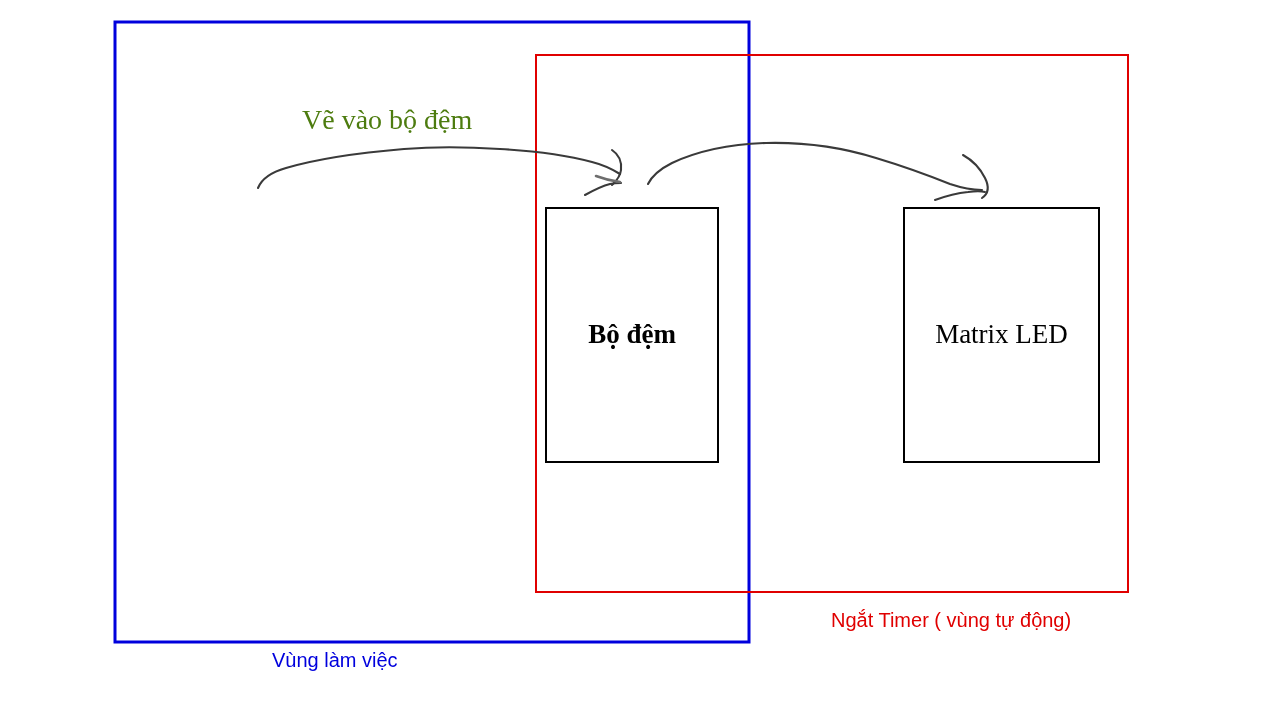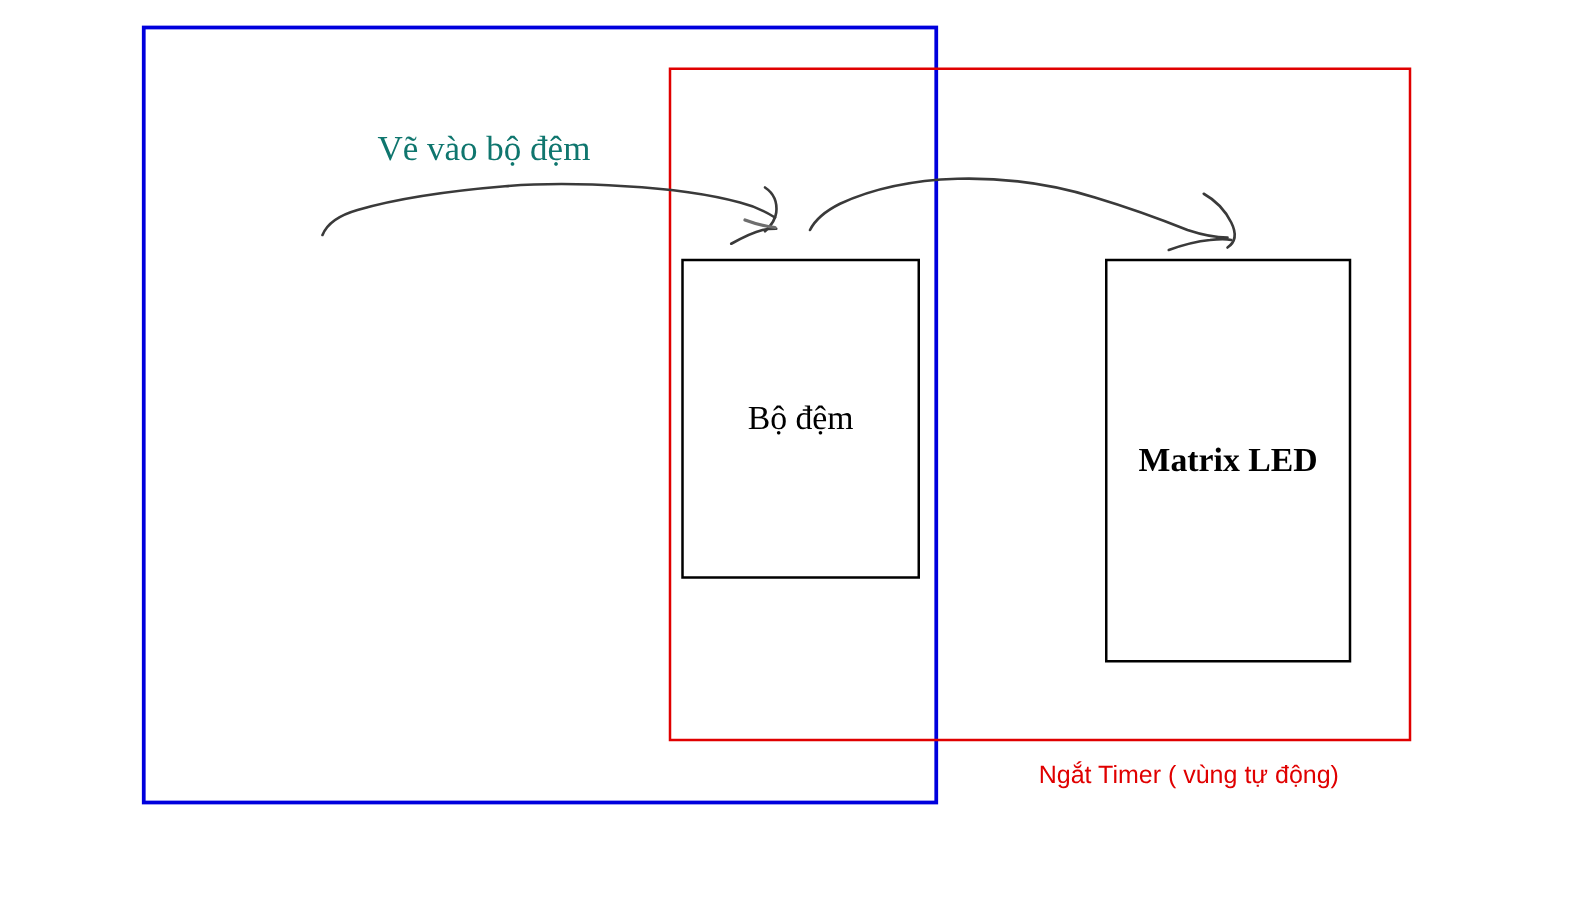--- a/index.html
+++ b/index.html
@@ -51,21 +51,21 @@
     font-family: "Liberation Serif", "DejaVu Serif", serif;
     font-size: 27px;
     color: #000000;
     white-space: nowrap;
   }
   .edge-label {
     position: absolute;
     font-family: "Liberation Serif", "DejaVu Serif", serif;
     font-size: 28px;
     line-height: 1;
-    color: #0f766e;
+    color: #4d7c0f;
     white-space: nowrap;
   }
 </style>
 </head>
 <body>
 
 <div id="canvas">
 
   <svg id="vec" viewBox="0 0 1270 720">
 
@@ -93,27 +93,28 @@
                C 906,167 930,176 950,184
                C 962,188 972,190 982,190" fill="none" stroke="#3A3A3A" stroke-width="2.1" stroke-linecap="round" stroke-linejoin="round"></path>
       <path d="M 963,155 C 972,160 980,168 985,178
                C 990,188 988,194 982,198" fill="none" stroke="#3A3A3A" stroke-width="2.1" stroke-linecap="round" stroke-linejoin="round"></path>
       <path d="M 935,200 C 946,196 958,193 968,192
                C 976,191 981,191 985,192" fill="none" stroke="#3A3A3A" stroke-width="2.1" stroke-linecap="round" stroke-linejoin="round"></path>
     </g>
   </svg>
 
 
-  <div class="node-box" style="left:545px; top:207px; width:191px; height:256px;">
+  <div class="node-box" style="left:545px; top:207px; width:174px; height:256px;font-weight:bold;">
     <div class="node-label">Bộ đệm</div>
   </div>
 
-  <div class="node-box" style="left:884px; top:207px; width:197px; height:323px;font-weight:bold;">
+  <div class="node-box" style="left:903px; top:207px; width:197px; height:256px;">
     <div class="node-label">Matrix LED</div>
   </div>
 
   <div class="edge-label" style="left:302px; top:106px;">Vẽ vào bộ đệm</div>
 
 
+  <div class="region-label blue" style="left:272px; top:650px;">Vùng làm việc</div>
 
   <div class="region-label red" style="left:831px; top:610px;">Ngắt Timer ( vùng tự động)</div>
 
 </div>
 
 </body></html>

